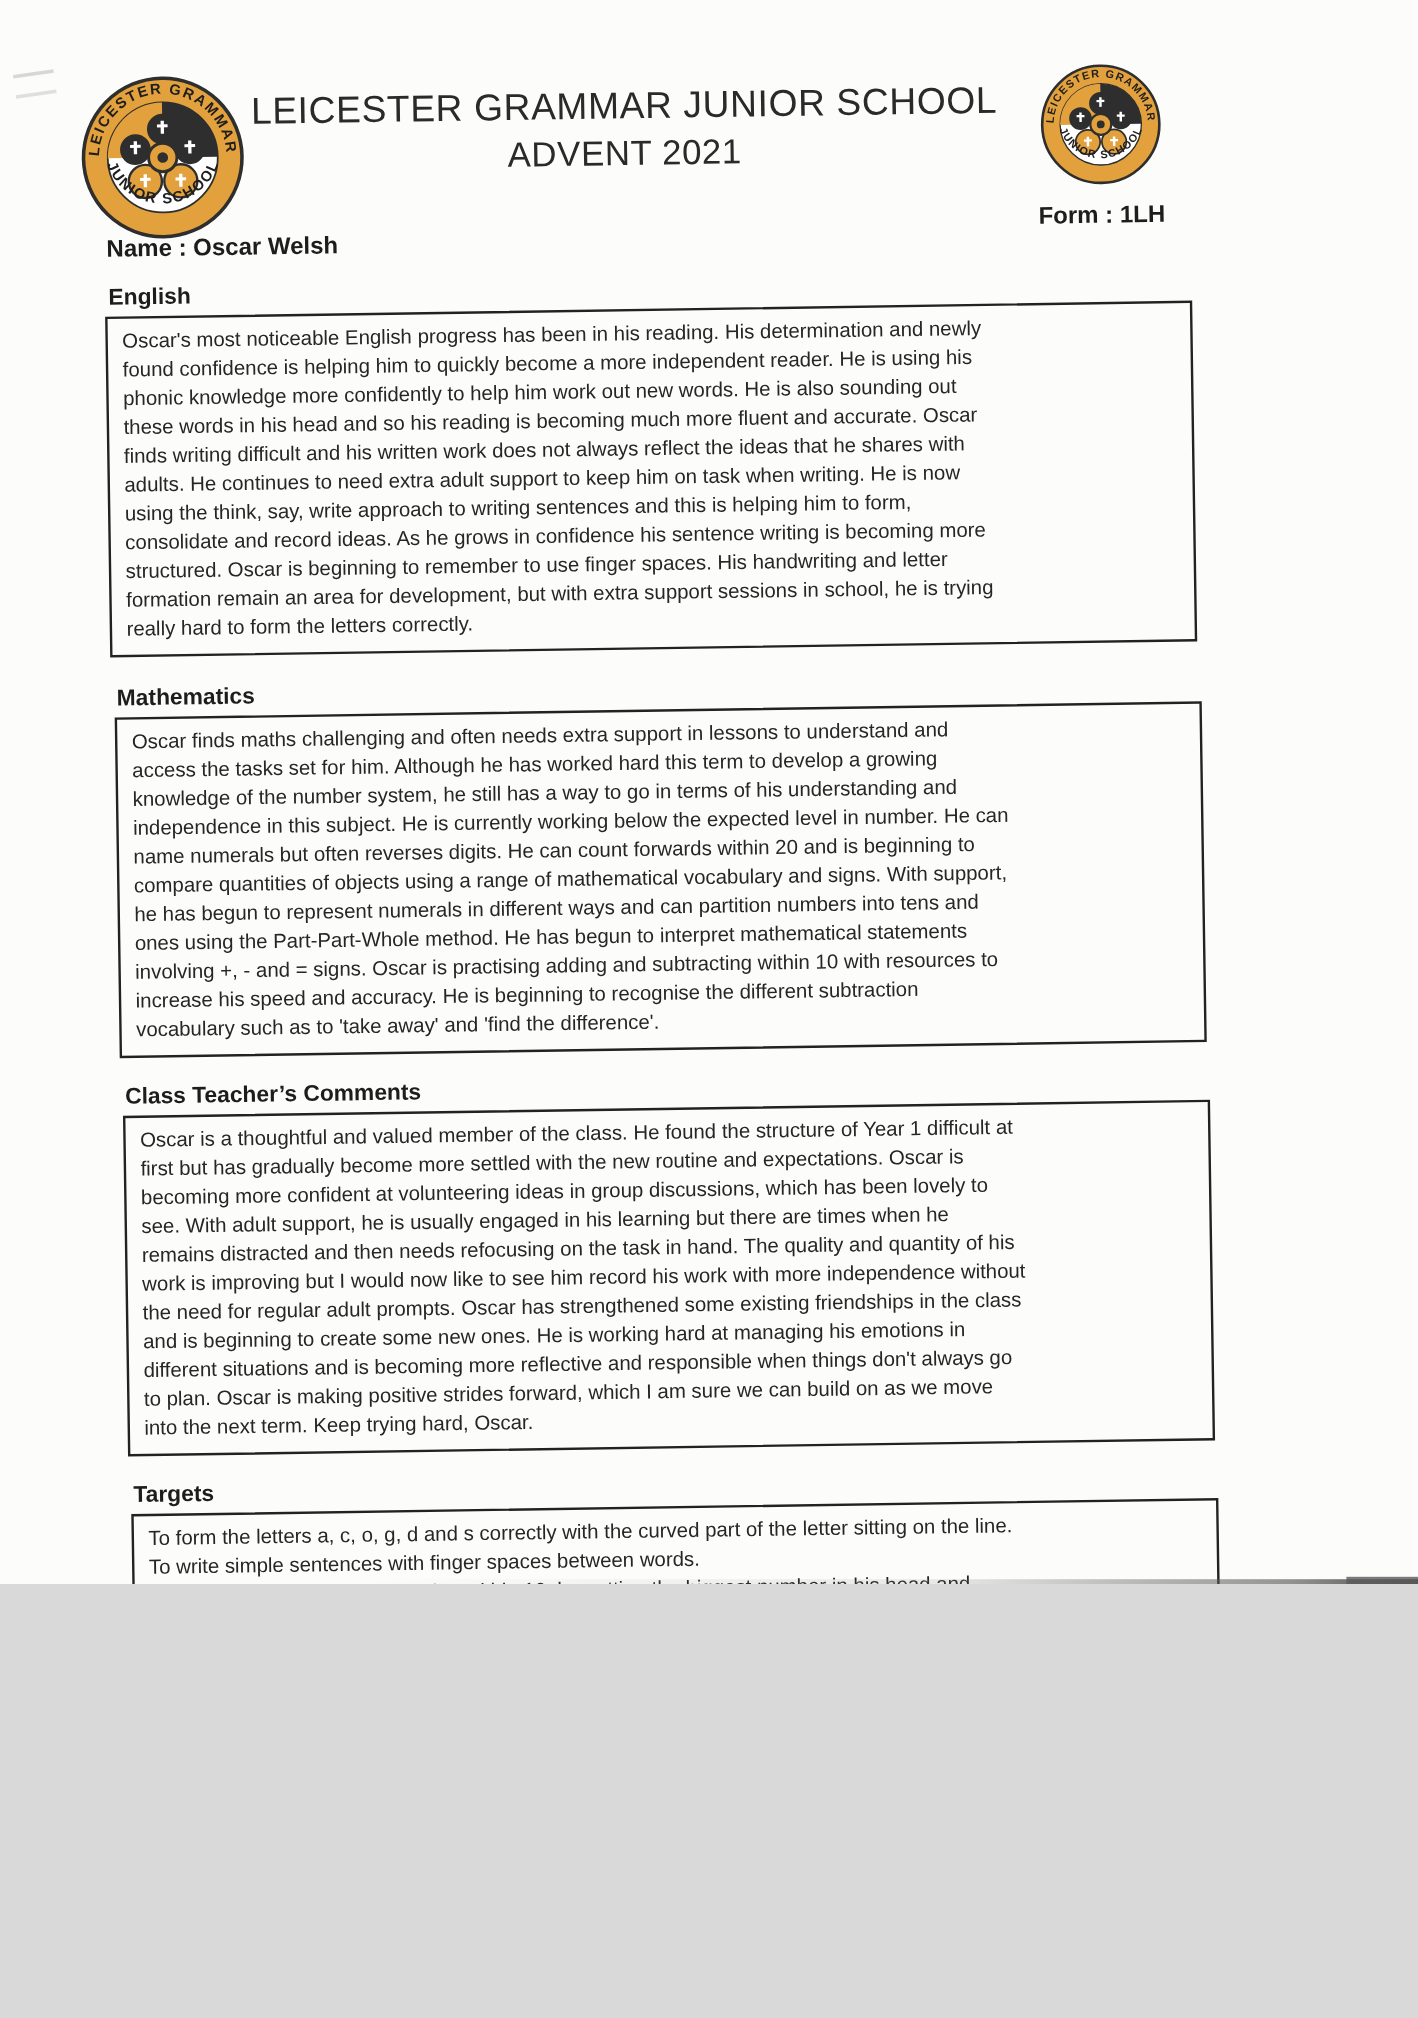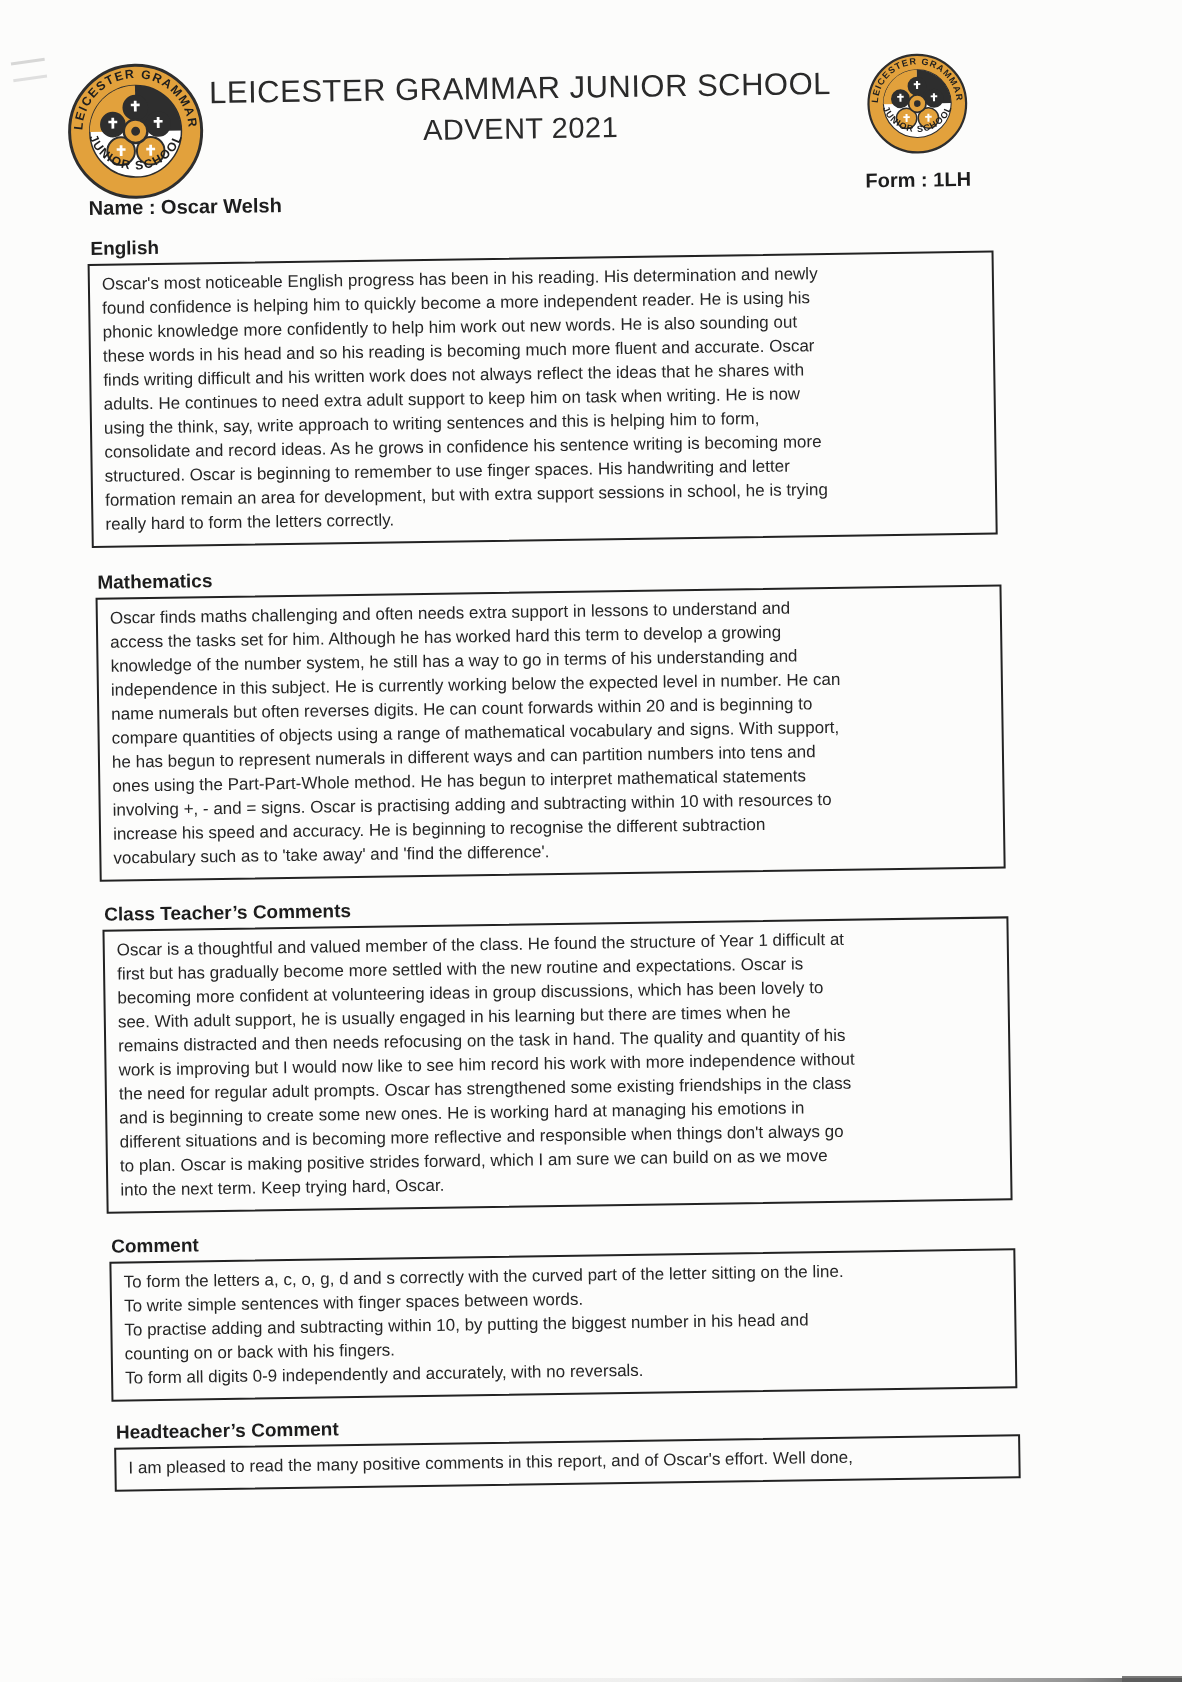--- a/index.html
+++ b/index.html
@@ -1,17 +1,17 @@
 <!DOCTYPE html>
 <html><head>
 <meta charset="utf-8">
 <style>
   html,body{margin:0;padding:0;background:#d9d9d9;}
   .page{
-    position:relative;width:1182px;height:1682px;margin:0 auto;
+    position:relative;width:1182px;height:1320px;margin:0 auto;
     background:#fcfcfb;overflow:hidden;
     font-family:"Liberation Sans",sans-serif;color:#222;
   }
   .tilt{position:absolute;left:0;top:0;width:1182px;height:1682px;
     transform:rotate(-0.85deg);transform-origin:560px 760px;}
   .badge{position:absolute;}
   .title-block{position:absolute;left:200px;top:70px;width:660px;text-align:center;color:#2a2a2a;}
   .title-line1{font-size:31px;letter-spacing:0.5px;white-space:nowrap;}
   .title-line2{font-size:29px;margin-top:6px;letter-spacing:0.5px;}
   .name-label{position:absolute;left:97px;top:190px;font-size:20px;font-weight:bold;color:#1d1d1d;}
@@ -128,21 +128,21 @@
 becoming more confident at volunteering ideas in group discussions, which has been lovely to
 see. With adult support, he is usually engaged in his learning but there are times when he
 remains distracted and then needs refocusing on the task in hand. The quality and quantity of his
 work is improving but I would now like to see him record his work with more independence without
 the need for regular adult prompts. Oscar has strengthened some existing friendships in the class
 and is beginning to create some new ones. He is working hard at managing his emotions in
 different situations and is becoming more reflective and responsible when things don't always go
 to plan.  Oscar is making positive strides forward, which I am sure we can build on as we move
 into the next term. Keep trying hard, Oscar.</div>
 
-    <div class="heading h-targets">Comment</div>
+    <div class="heading h-targets">Targets</div>
     <div class="box b-targets">To form the letters a, c, o, g, d and s correctly with the curved part of the letter sitting on the line.
 To write simple sentences with finger spaces between words.
 To practise adding and subtracting within 10, by putting the biggest number in his head and
 counting on or back with his fingers.
 To form all digits 0-9 independently and accurately, with no reversals.</div>
 
     <div class="heading h-head">Headteacher’s Comment</div>
     <div class="box b-head">I am pleased to read the many positive comments in this report, and of Oscar's effort.  Well done,</div>
 
   </div>

